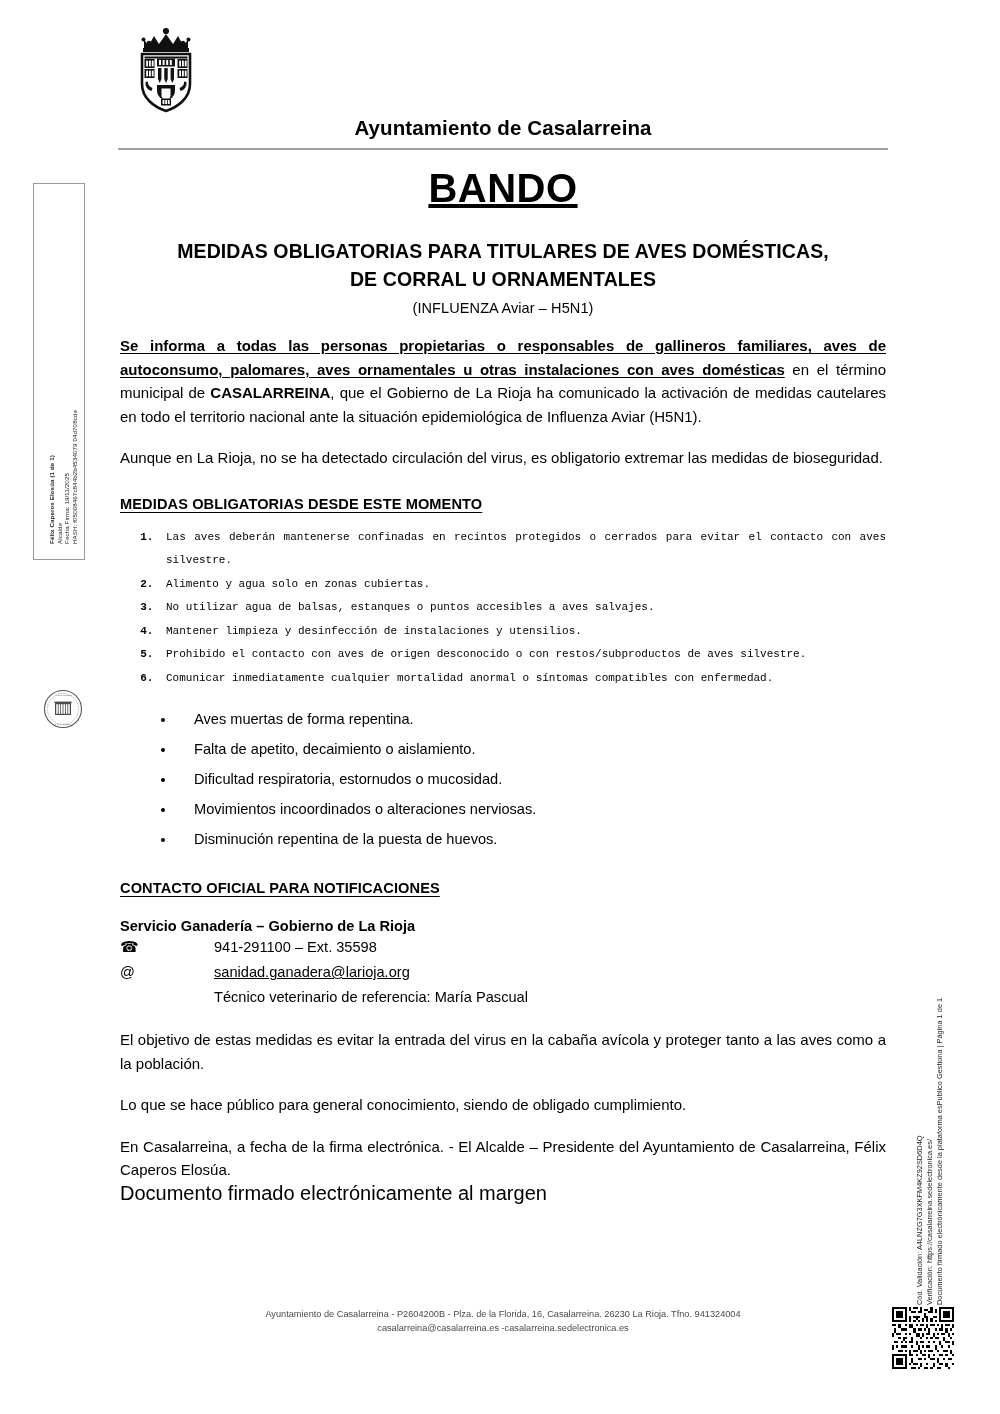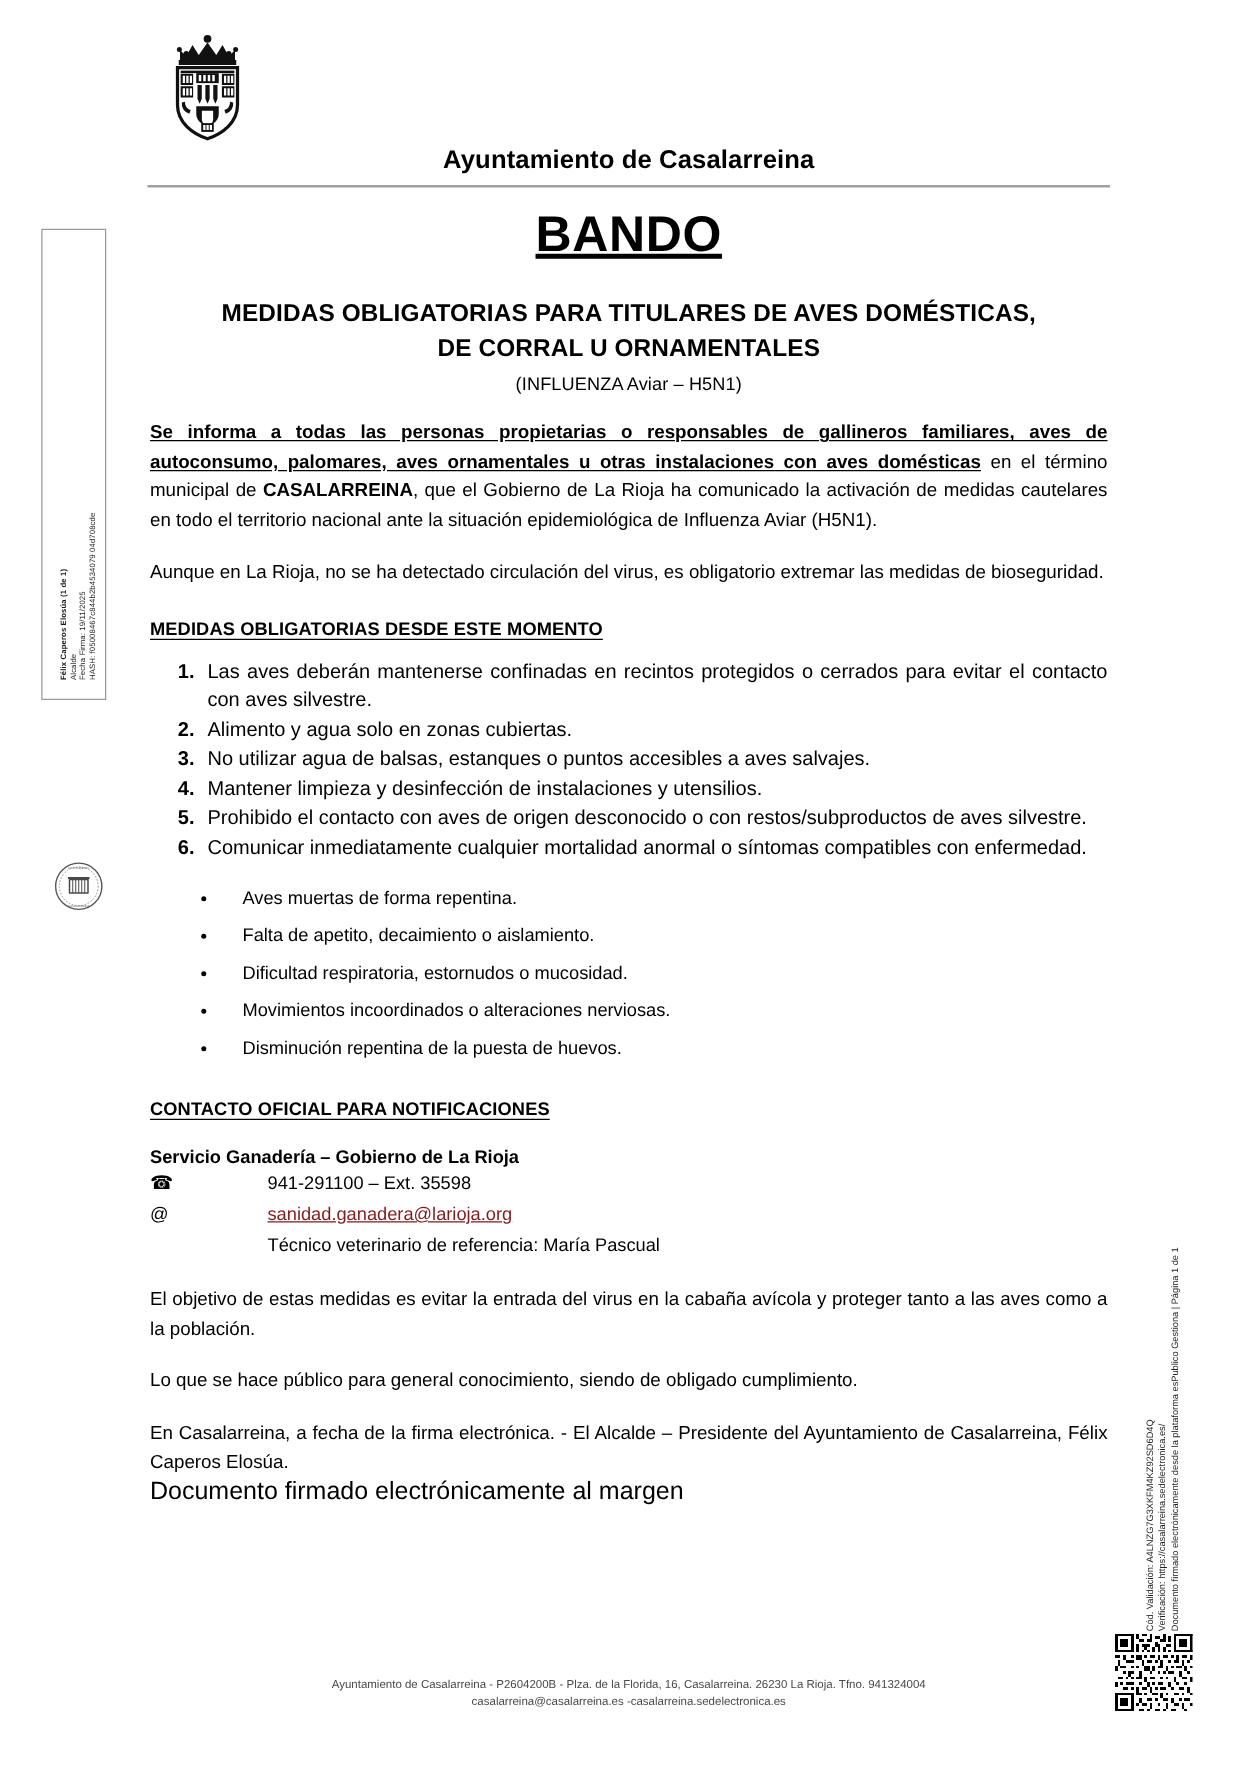--- a/index.html
+++ b/index.html
@@ -158,25 +158,26 @@
     margin-top: 26px;
     letter-spacing: 0.1px;
   }
 
   ol.numlist {
     margin-top: 14px;
     padding-left: 40px;
     list-style: decimal;
   }
   ol.numlist > li {
-    font-size: 16px;
+    font-size: 11px;
     line-height: 23.5px;
     padding-left: 6px;
     text-align: justify;
     font-weight: normal;
+    font-family: Liberation Mono, monospace;
   }
   ol.numlist > li::marker { font-weight: bold; }
 
   ul.bullist {
     margin-top: 14px;
     padding-left: 56px;
     list-style: disc;
   }
   ul.bullist > li {
     font-size: 14.6px;
@@ -197,39 +198,39 @@
     line-height: 25px;
   }
   .contact-icon {
     width: 94px;
     flex: 0 0 94px;
     font-size: 14.6px;
   }
   .contact-icon.phone { font-size: 15px; }
   .contact-val a,
   .contact-val .maillink {
-    color: #7f1d1d;
+    color: #000000;
     text-decoration: underline;
   }
   .contact-note {
     margin-left: 94px;
     font-size: 14.6px;
     line-height: 25px;
   }
 
   .centered-note {
     text-align: left;
     font-size: 20px;
   }
 
   
   .footer {
     position: absolute;
     left: 0;
-    top: 1340px;
+    top: 1307px;
     width: 770px;
     text-align: center;
     font-size: 9.2px;
     line-height: 14px;
     color: #4a4a4a;
   }
 </style>
 </head>
 <body>
 

